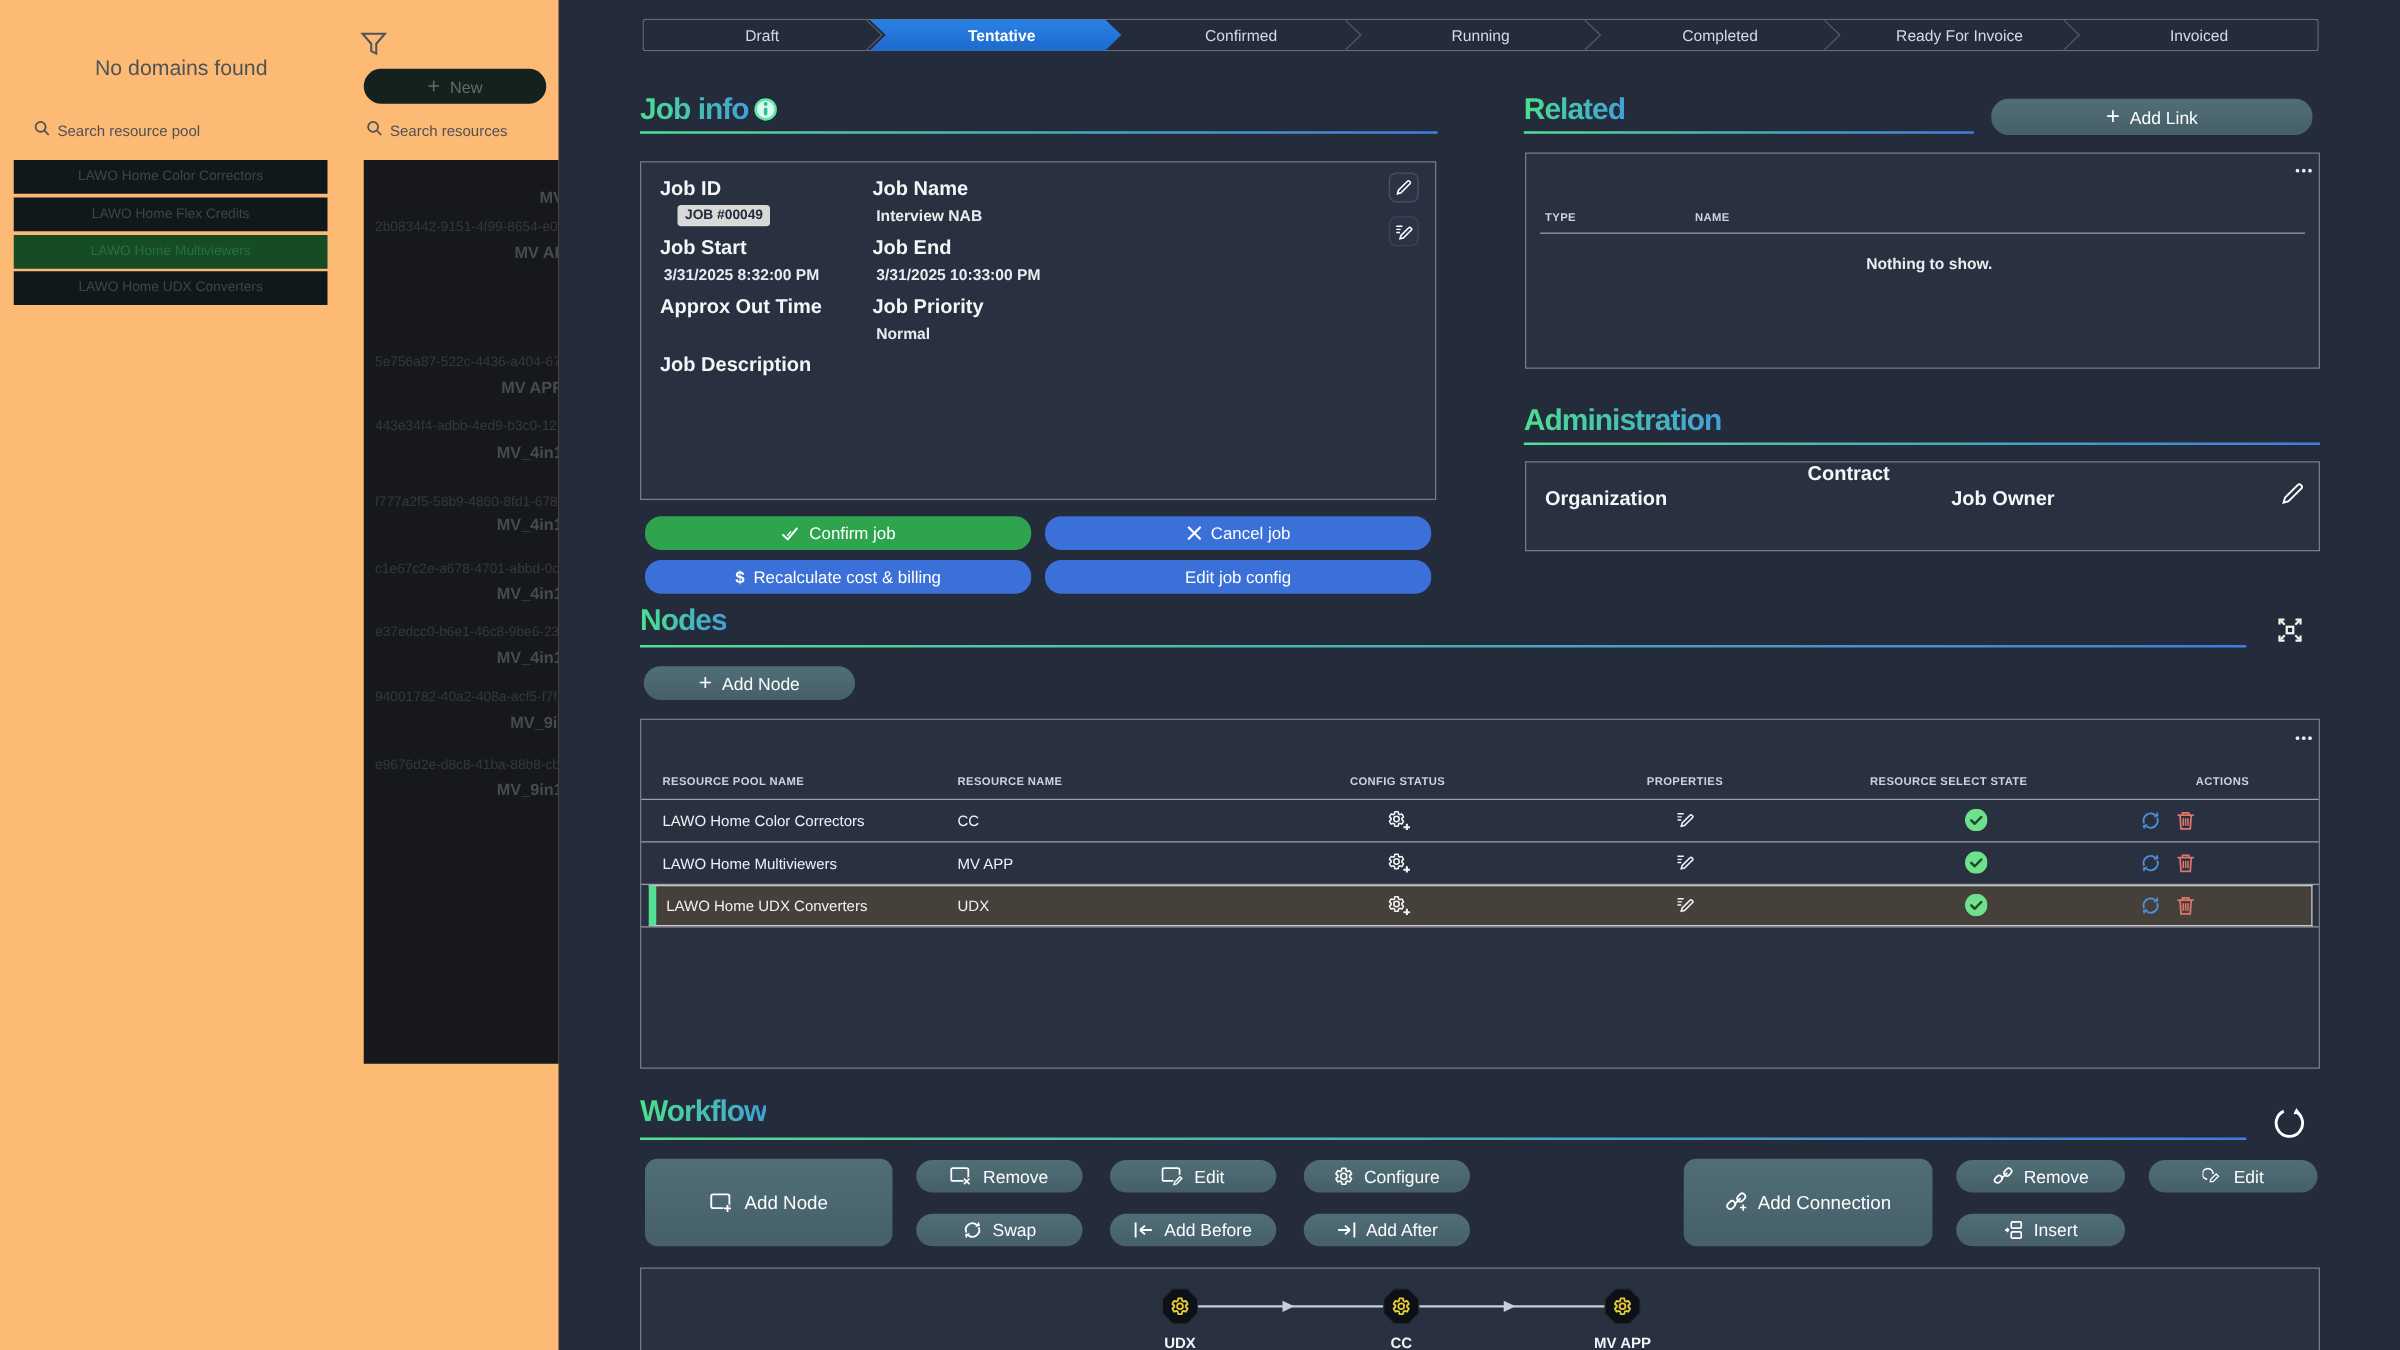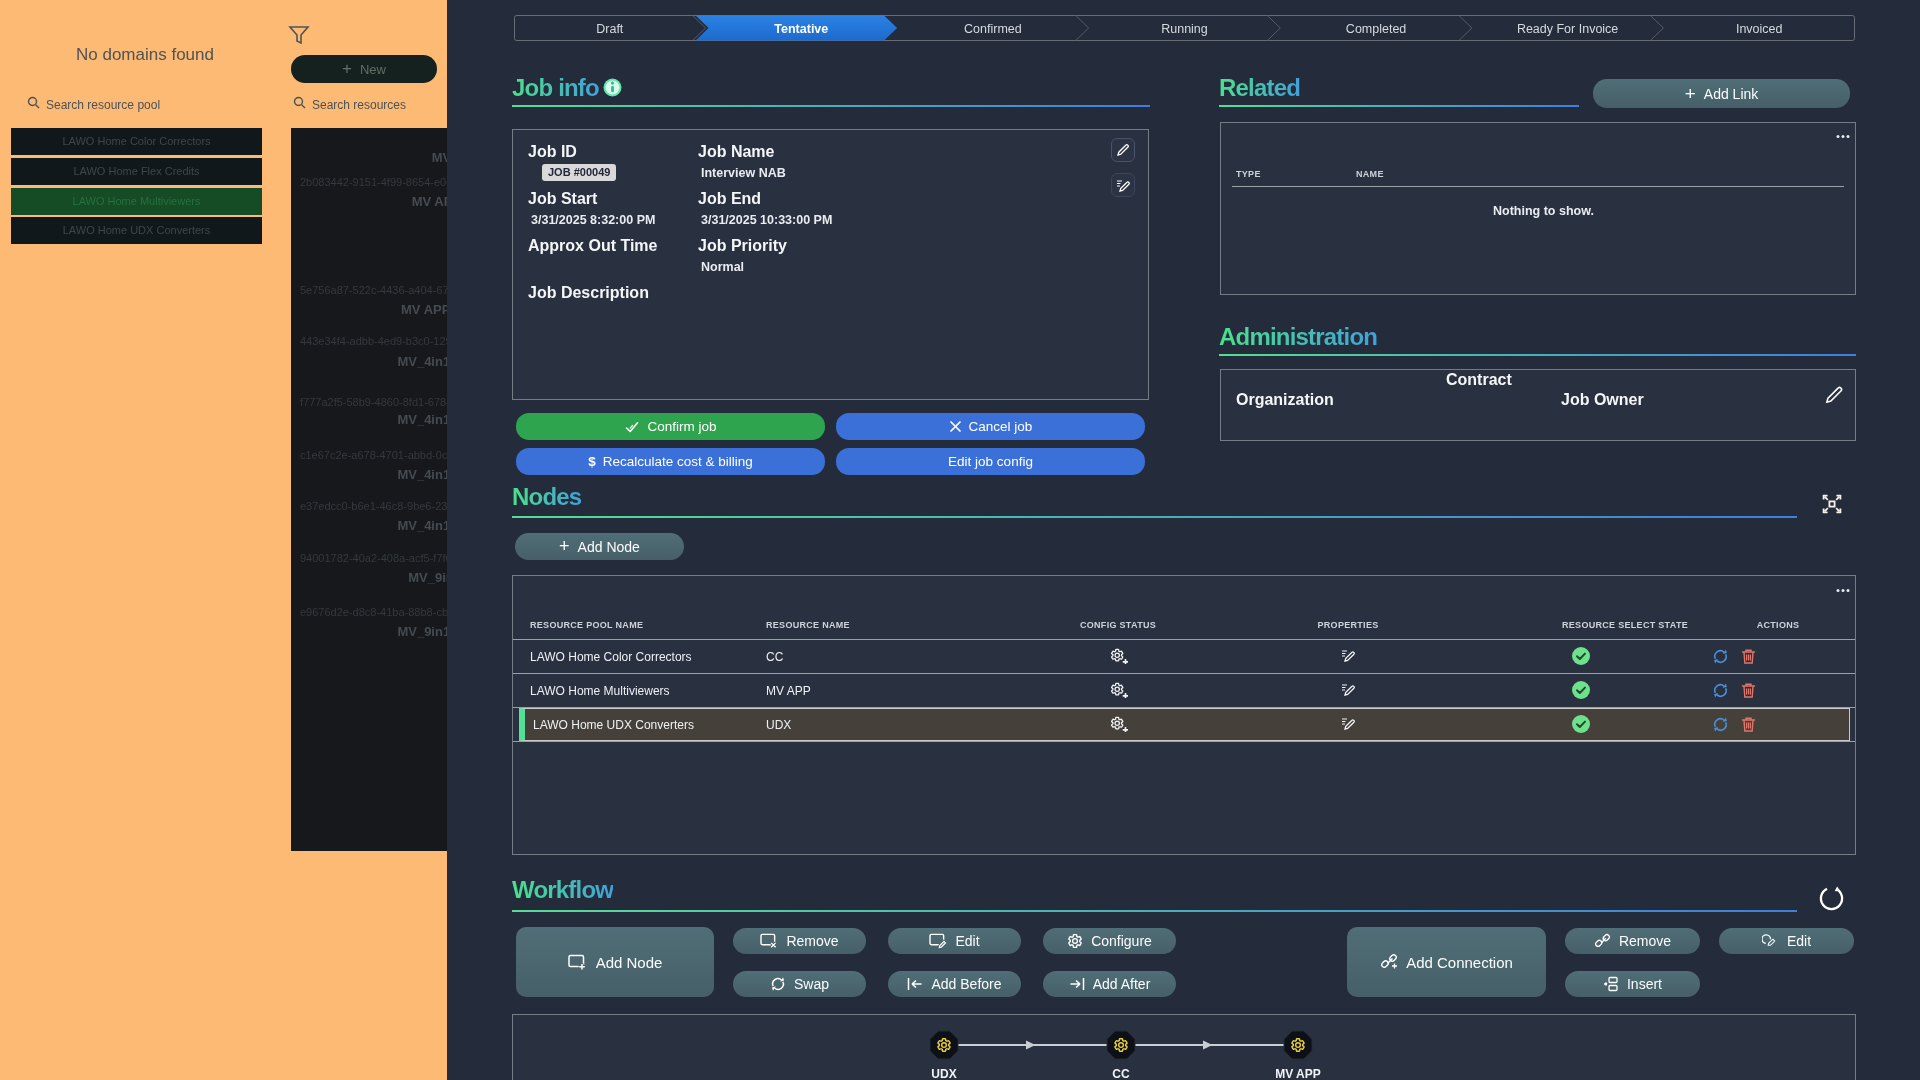--- a/index.html
+++ b/index.html
@@ -207,21 +207,21 @@
   <div class="panel" style="left:512px; top:575px; width:1344px; height:280px;"></div>
   <svg class="abs" style="left:1836px; top:588px;" width="14" height="5" viewBox="0 0 14 5">
       <circle cx="2" cy="2.5" r="1.5" fill="#e8ebee"></circle>
       <circle cx="7" cy="2.5" r="1.5" fill="#e8ebee"></circle>
       <circle cx="12" cy="2.5" r="1.5" fill="#e8ebee"></circle>
     </svg>
   <div class="thead" style="left:530px; top:620px;">RESOURCE POOL NAME</div>
   <div class="thead" style="left:766px; top:620px;">RESOURCE NAME</div>
   <div class="thead" style="left:1018px; top:620px; width:200px; text-align:center;">CONFIG STATUS</div>
   <div class="thead" style="left:1248px; top:620px; width:200px; text-align:center;">PROPERTIES</div>
-  <div class="thead" style="left:1525px; top:620px; width:200px; text-align:center;">RESOURCE SELECT STATE</div>
+  <div class="thead" style="left:1422px; top:620px; width:200px; text-align:right;">RESOURCE SELECT STATE</div>
   <div class="thead" style="left:1678px; top:620px; width:200px; text-align:center;">ACTIONS</div>
   <div class="abs" style="left:513px; top:639px; width:1342px; height:1px; background:#9aa0a8;"></div>
   <div class="abs" style="left:513px; top:673px; width:1342px; height:1px; background:#9aa0a8;"></div>
   <div class="abs" style="left:513px; top:707px; width:1342px; height:1px; background:#9aa0a8;"></div>
   <div class="abs" style="left:513px; top:741px; width:1342px; height:1px; background:#9aa0a8;"></div>
 
   <div class="abs" style="left:519px; top:708px; width:1331px; height:33px; background:#45413a; border:1px solid #c9c9c9; border-left:6px solid #55e195;"></div>
 
   <div class="trow-text" style="left:530px; top:650px;">LAWO Home Color Correctors</div>
   <div class="trow-text" style="left:766px; top:650px;">CC</div>

